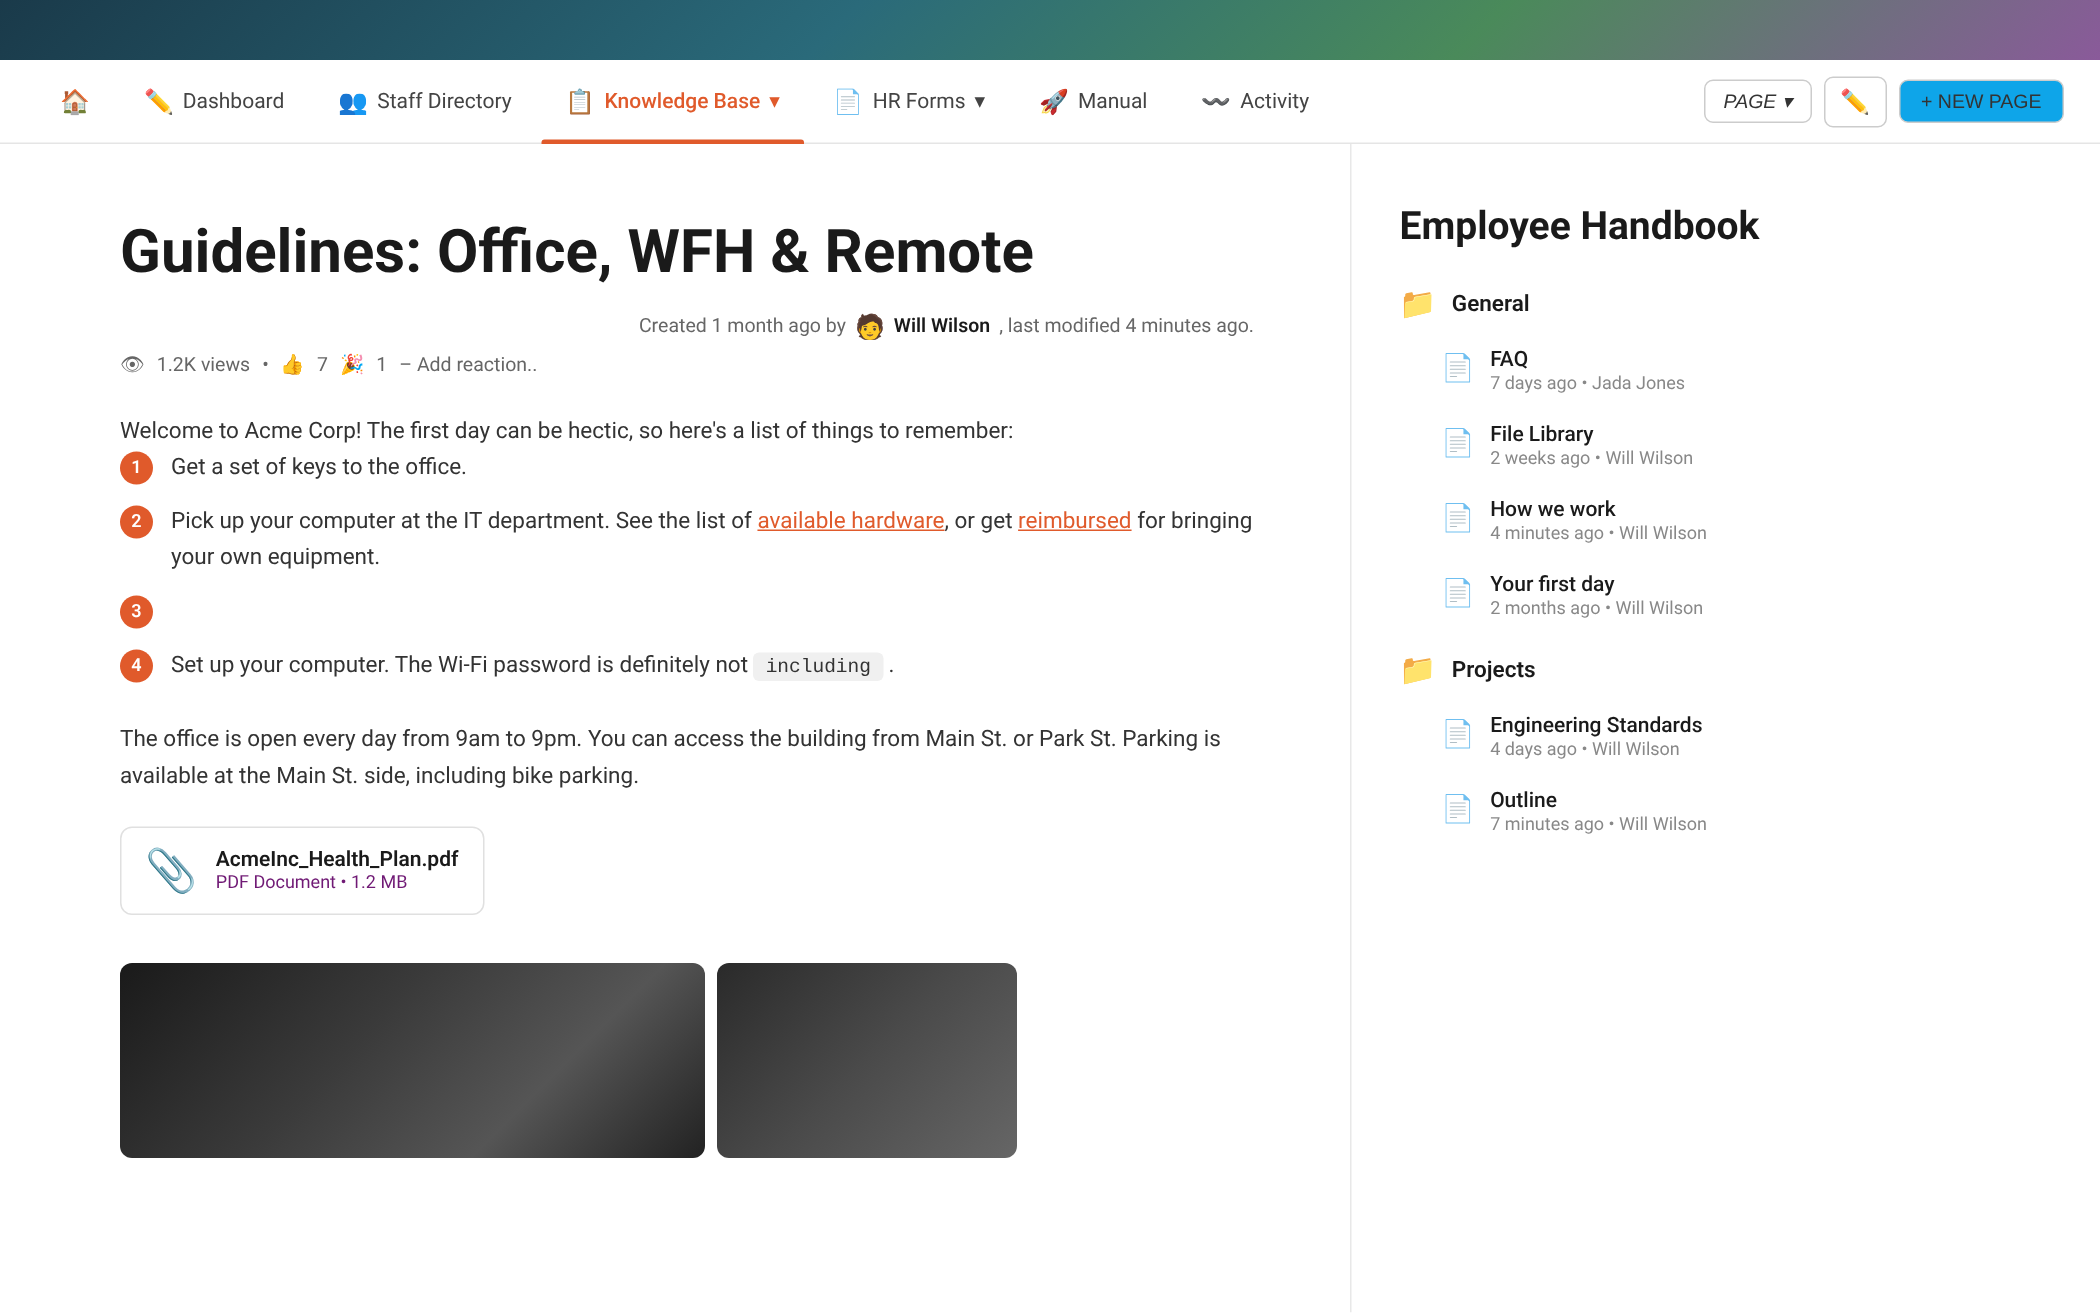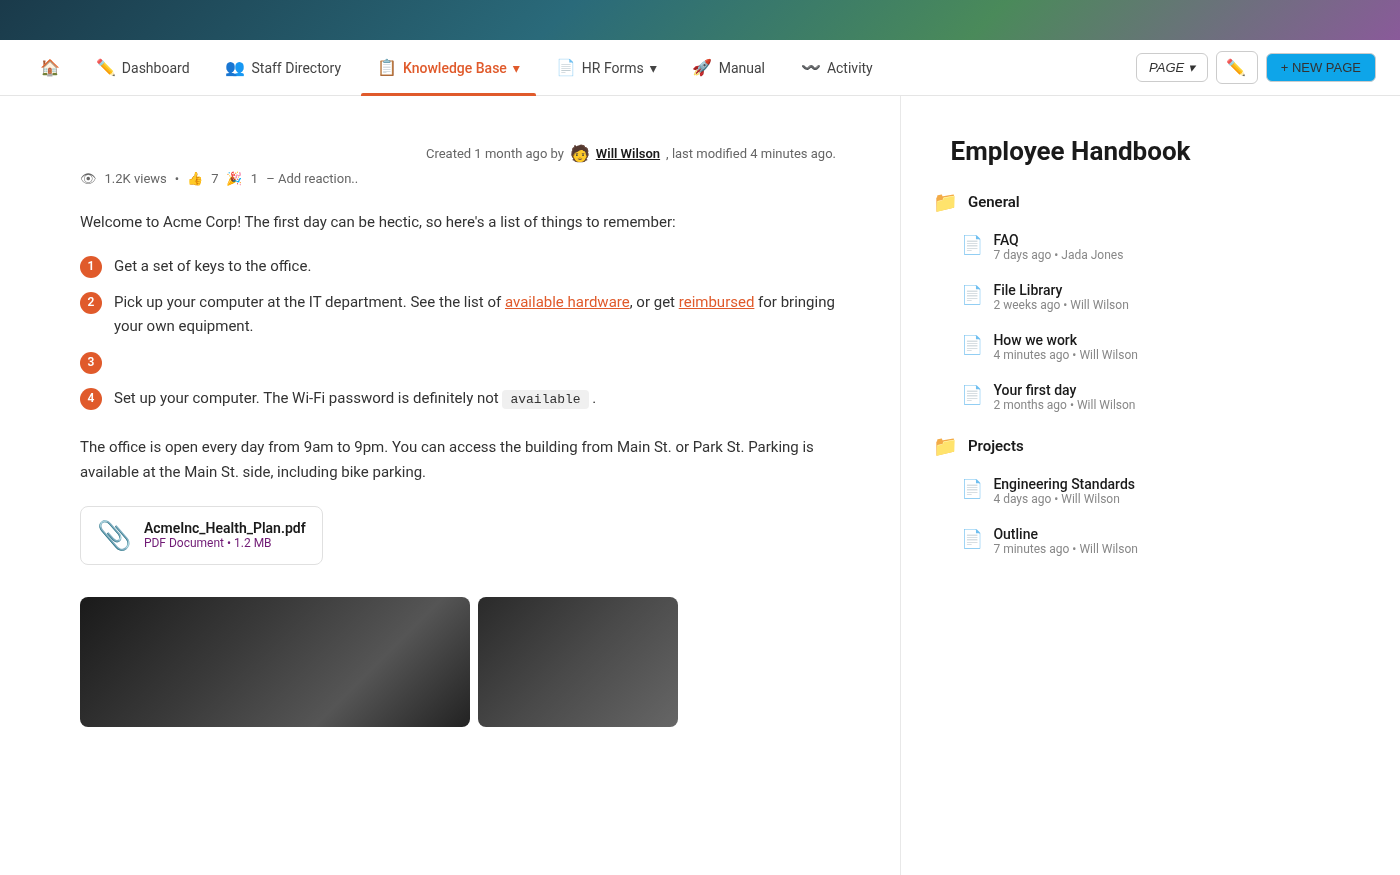--- a/index.html
+++ b/index.html
@@ -116,37 +116,35 @@
       align-items: center;
       gap: 6px;
       font-size: 13px;
       color: #666;
       margin-bottom: 8px;
       justify-content: flex-end;
     }
     .meta-author {
       font-weight: 600;
       color: #1a1a1a;
-      text-decoration: underline;
     }
     .reactions-row {
       display: flex;
       align-items: center;
       gap: 8px;
       font-size: 13px;
       color: #666;
       margin-bottom: 24px;
     }
     .reaction-item { cursor: pointer; }
     .add-reaction { color: #666; cursor: pointer; }
 
     .intro-text {
       font-size: 15px;
       color: #333;
-      margin-bottom: 20px;
       line-height: 1.6;
     }
 
     .ordered-list {
       list-style: none;
       padding: 0;
       margin-bottom: 24px;
     }
     .ordered-list li {
       display: flex;
@@ -235,21 +233,20 @@
       padding: 40px 32px;
       border-left: 1px solid #e8e8e8;
       flex-shrink: 0;
     }
 
     .sidebar-title {
       font-size: 26px;
       font-weight: 700;
       color: #1a1a1a;
       margin-bottom: 24px;
-      text-align: center;
     }
 
     .sidebar-section {
       margin-bottom: 16px;
     }
 
     .sidebar-folder {
       display: flex;
       align-items: center;
       gap: 10px;
@@ -330,20 +327,21 @@
     <button class="new-page-btn">
       <span>+ NEW PAGE</span>
     </button>
   </div>
 </nav>
 
 <div class="main-layout">
 
   <div class="content">
 
+    <h1 class="page-title">Guidelines: Office, WFH &amp; Remote</h1>
 
     <div class="meta-row">
       <span>Created 1 month ago by</span>
       <span class="avatar-emoji">🧑</span>
       <span class="meta-author">Will Wilson</span>
       <span>, last modified 4 minutes ago.</span>
     </div>
 
     <div class="reactions-row">
       <span>👁</span>
@@ -365,21 +363,21 @@
       </li>
       <li>
         <span class="list-num">2</span>
         <span>Pick up your computer at the IT department. See the list of <span class="link-orange">available hardware</span>, or get <span class="link-orange">reimbursed</span> for bringing your own equipment.</span>
       </li>
       <li>
         <span class="list-num">3</span>
       </li>
       <li>
         <span class="list-num">4</span>
-        <span>Set up your computer. The Wi-Fi password is definitely not <code class="code-inline">available</code> .</span>
+        <span>Set up your computer. The Wi-Fi password is definitely not <code class="code-inline">including</code> .</span>
       </li>
     </ul>
 
     <p class="body-text">The office is open every day from 9am to 9pm. You can access the building from Main St. or Park St. Parking is available at the Main St. side, including bike parking.</p>
 
     <div class="file-attachment">
       <span class="file-icon">📎</span>
       <div>
         <div class="file-name">AcmeInc_Health_Plan.pdf</div>
         <div class="file-meta">

